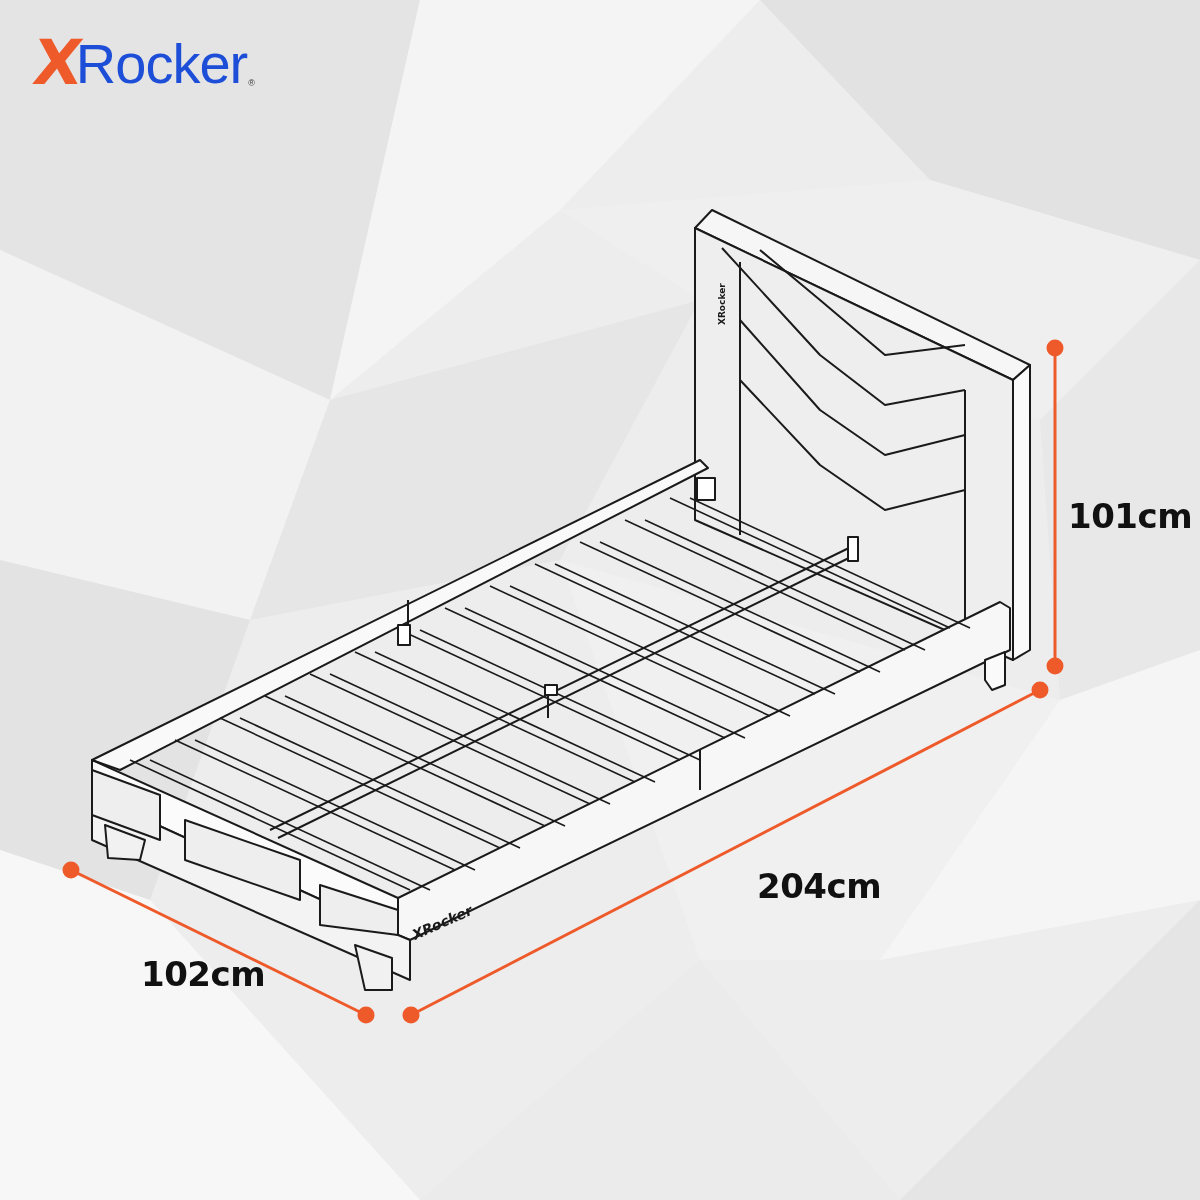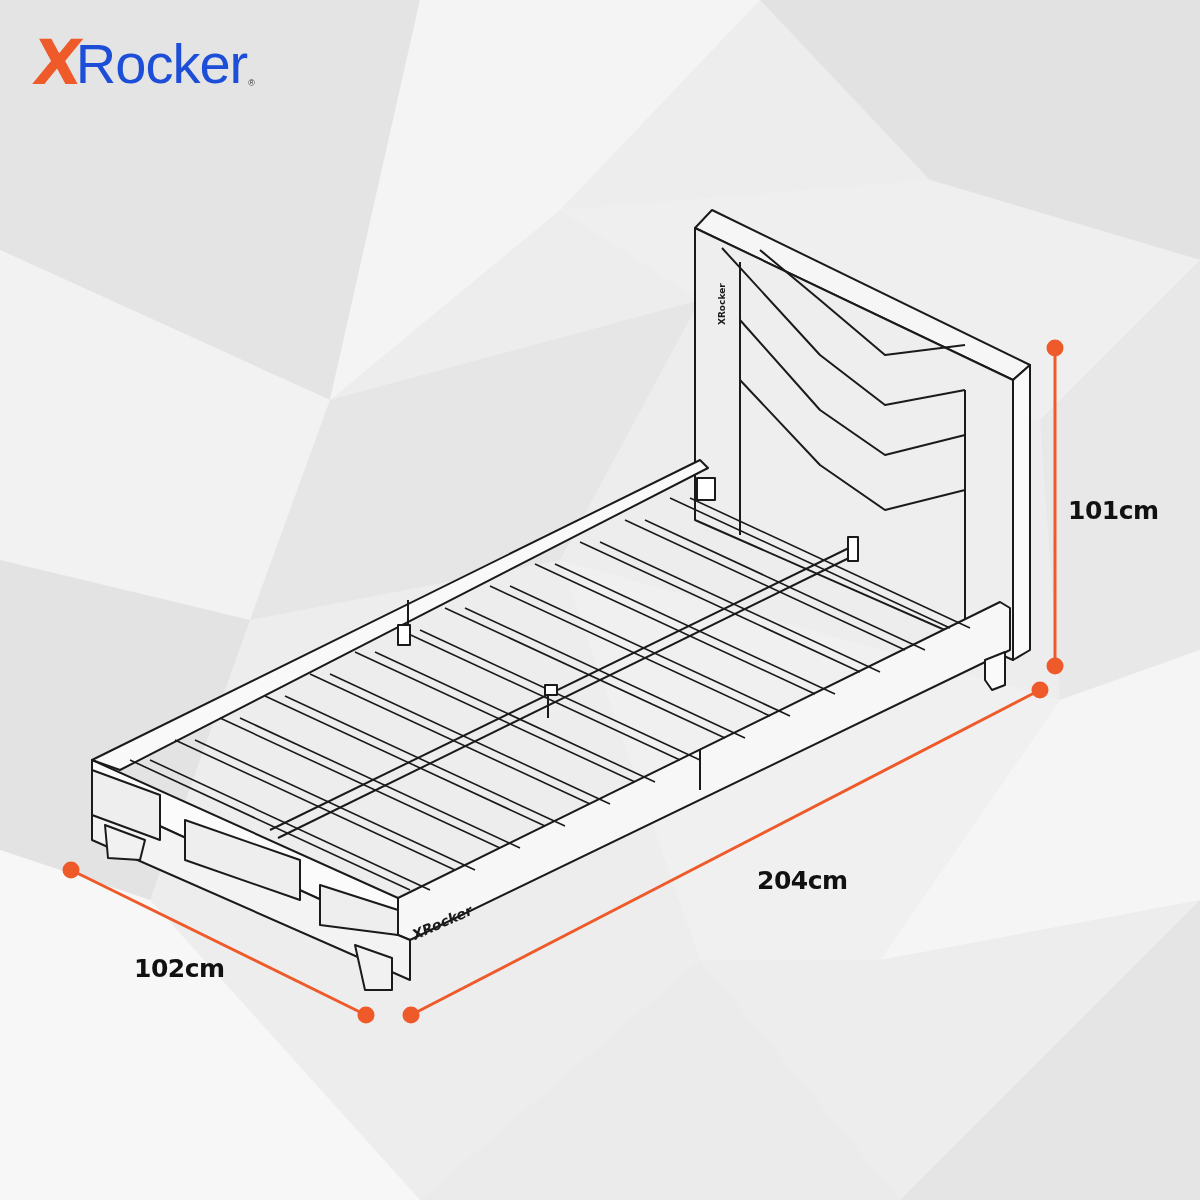--- a/index.html
+++ b/index.html
@@ -3,21 +3,21 @@
 <meta charset="utf-8">
 <style>
   html, body { margin: 0; padding: 0; }
   body { width: 1200px; height: 1200px; overflow: hidden; background: #ededee; font-family: "Liberation Sans", sans-serif; }
   .stage { position: relative; width: 1200px; height: 1200px; }
   svg.bg, svg.art { position: absolute; left: 0; top: 0; }
   .logo { position: absolute; left: 34px; top: 32px; display: flex; align-items: flex-end; }
   .logo-x { font-family: "DejaVu Sans", sans-serif; font-weight: 700; font-size: 62px; color: #ee5a2a; line-height: 1; letter-spacing: -2px; transform: skewX(-8deg); }
   .logo-word { font-family: "Liberation Sans", sans-serif; font-size: 56px; color: #1d4ed8; line-height: 1; letter-spacing: -1px; margin-left: -4px; padding-bottom: 2px; }
   .logo-reg { font-size: 9px; color: #333; margin-left: 1px; padding-bottom: 6px; }
-  .dim-label { position: absolute; font-family: "DejaVu Sans", sans-serif; font-weight: 700; font-size: 25px; color: #111; letter-spacing: -0.5px; }
+  .dim-label { position: absolute; font-family: "DejaVu Sans", sans-serif; font-weight: 700; font-size: 34px; color: #111; letter-spacing: -0.5px; }
 </style>
 </head>
 <body>
 
 <div class="stage">
 
   <svg class="bg" width="1200" height="1200">
     <polygon points="0,0 420,0 330,400 0,250" fill="#e4e4e5"></polygon>
     <polygon points="420,0 760,0 560,210 330,400" fill="#f4f4f5"></polygon>
     <polygon points="760,0 1200,0 1200,260 930,180" fill="#e2e2e3"></polygon>
@@ -125,14 +125,14 @@
   </svg>
 
   <div class="logo">
     <span class="logo-x">X</span>
     <span class="logo-word">Rocker</span>
     <span class="logo-reg">®</span>
   </div>
 
   <div class="dim-label" style="left:1068px; top:496px;">101cm</div>
   <div class="dim-label" style="left:757px; top:866px;">204cm</div>
-  <div class="dim-label" style="left:134px; top:954px;">102cm</div>
+  <div class="dim-label" style="left:141px; top:954px;">102cm</div>
 </div>
 
 </body></html>

